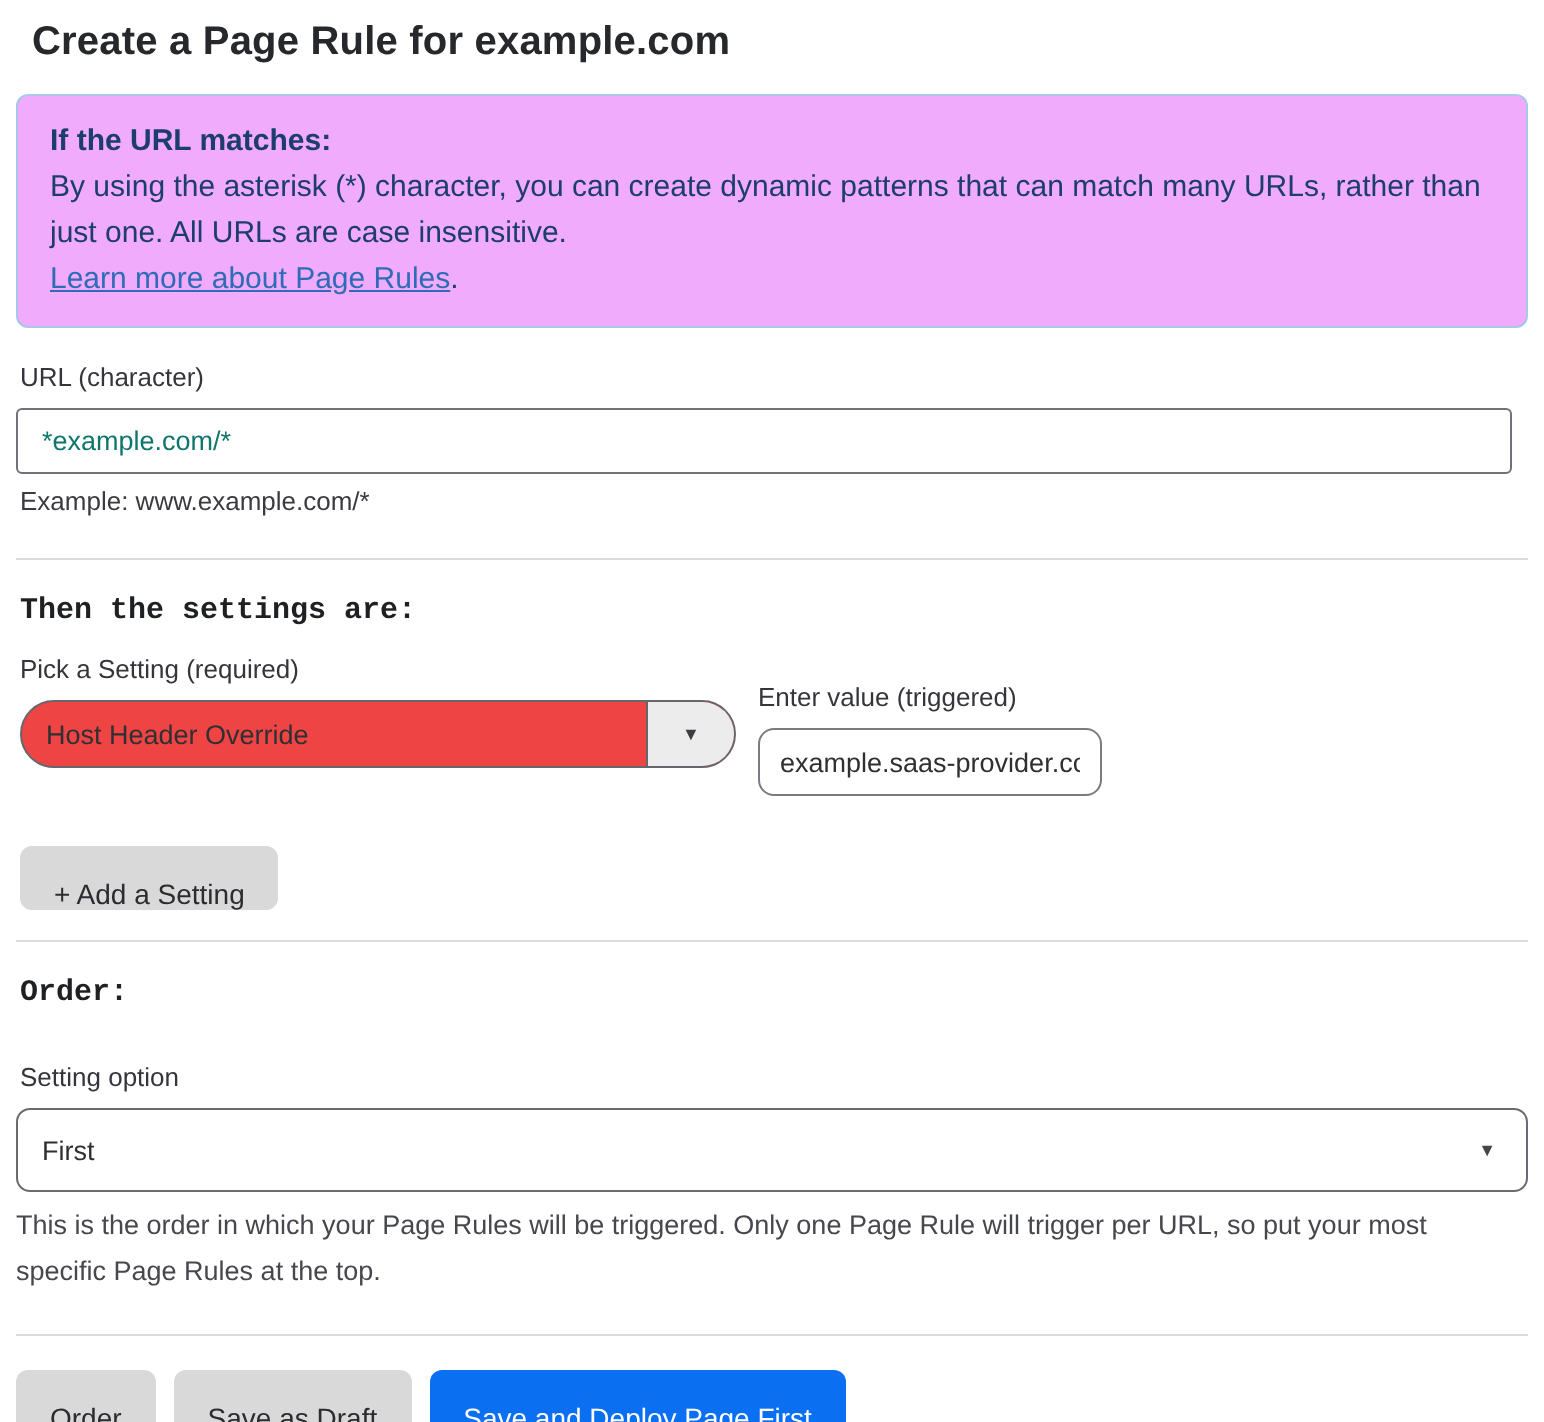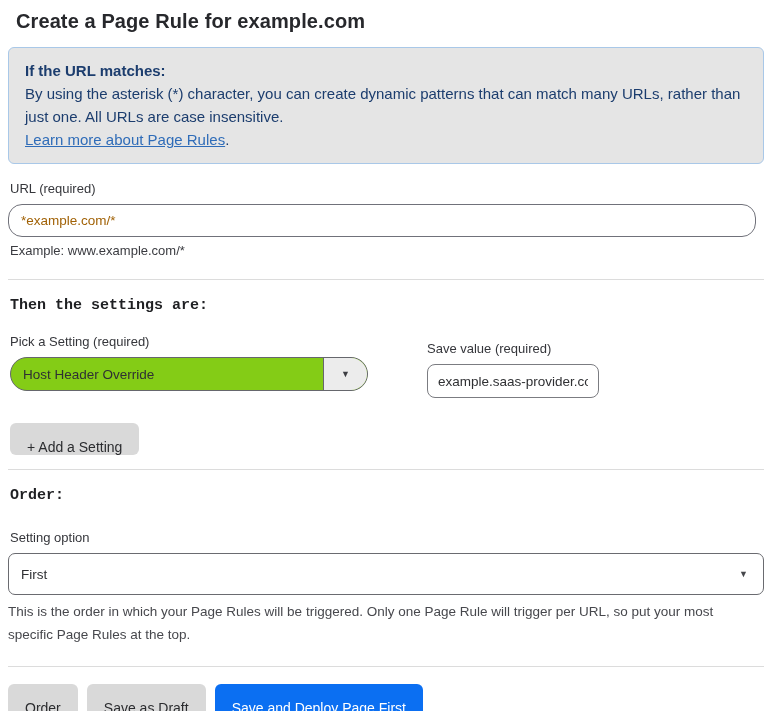--- a/index.html
+++ b/index.html
@@ -16,21 +16,21 @@
   .page-title {
     margin: 10px 16px 0 16px;
     font-size: 20px;
     font-weight: 700;
     color: #27282c;
     letter-spacing: 0.1px;
   }
 
   .info-box {
     margin: 14px 8px 0 8px;
-    background: #e5e5e5;
+    background: #f0abfc;
     border: 1px solid #a9c8e8;
     border-radius: 6px;
     padding: 11px 16px 12px 16px;
     color: #1c3d6e;
     font-size: 15px;
     line-height: 23px;
   }
   .info-box .info-heading { font-weight: 700; }
   .info-box a.info-link {
     color: #2f6cb8;
@@ -44,25 +44,25 @@
     font-size: 13px;
     color: #35363b;
   }
 
   .text-input {
     display: block;
     margin: 8px 8px 0 8px;
     width: 748px;
     height: 33px;
     border: 1px solid #70717a;
-    border-radius: 14px;
+    border-radius: 3px;
     padding: 0 12px;
     font-family: "Liberation Sans", "DejaVu Sans", sans-serif;
     font-size: 13.5px;
-    color: #a16207;
+    color: #0f766e;
     background: #fff;
     outline: none;
   }
 
   .helper-text {
     margin: 6px 0 0 10px;
     font-size: 13px;
     color: #3a3b40;
   }
 
@@ -75,35 +75,34 @@
   .section-heading {
     margin: 17px 0 0 10px;
     font-size: 15px;
     font-weight: 700;
     color: #1f2023;
     font-family: Liberation Mono, monospace;
   }
 
   .settings-row {
     display: flex;
-    align-items: center;
+    align-items: flex-start;
     margin: 13px 0 0 10px;
-    gap: 48px;
   }
   .settings-col-left { width: 358px; }
   .settings-col-right { margin-left: 11px; margin-top: 14px; }
 
   .col-label { font-size: 13px; color: #35363b; }
 
   .custom-select {
     margin-top: 8px;
     height: 34px;
     border: 1px solid #66676d;
     border-radius: 17px;
-    background: #84cc16;
+    background: #ef4444;
     display: flex;
     align-items: center;
     cursor: pointer;
     overflow: hidden;
   }
   .custom-select .select-value {
     flex: 1;
     padding-left: 12px;
     font-size: 13.5px;
     color: #2f3033;
@@ -197,38 +196,38 @@
 <div class="page">
 
   <h1 class="page-title">Create a Page Rule for example.com</h1>
 
   <div class="info-box">
     <div class="info-heading">If the URL matches:</div>
     <div class="info-body">By using the asterisk (*) character, you can create dynamic patterns that can match many URLs, rather than just one. All URLs are case insensitive.</div>
     <div><a class="info-link">Learn more about Page Rules</a><span class="info-link-suffix">.</span></div>
   </div>
 
-  <div class="field-label">URL (required)</div>
+  <div class="field-label">URL (character)</div>
   <input type="text" class="text-input" value="*example.com/*" style="">
   <div class="helper-text">Example: www.example.com/*</div>
 
   <div class="divider"></div>
 
   <div class="section-heading">Then the settings are:</div>
 
   <div class="settings-row">
     <div class="settings-col-left">
       <div class="col-label">Pick a Setting (required)</div>
       <div class="custom-select">
         <span class="select-value">Host Header Override</span>
         <span class="select-arrow-box">▼</span>
       </div>
     </div>
     <div class="settings-col-right">
-      <div class="col-label">Save value (required)</div>
+      <div class="col-label">Enter value (triggered)</div>
       <input type="text" class="value-input" value="example.saas-provider.com" style="">
     </div>
   </div>
 
   <button class="btn btn-gray add-setting-btn">+ Add a Setting</button>
 
   <div class="divider divider-2"></div>
 
   <div class="section-heading">Order:</div>
 

